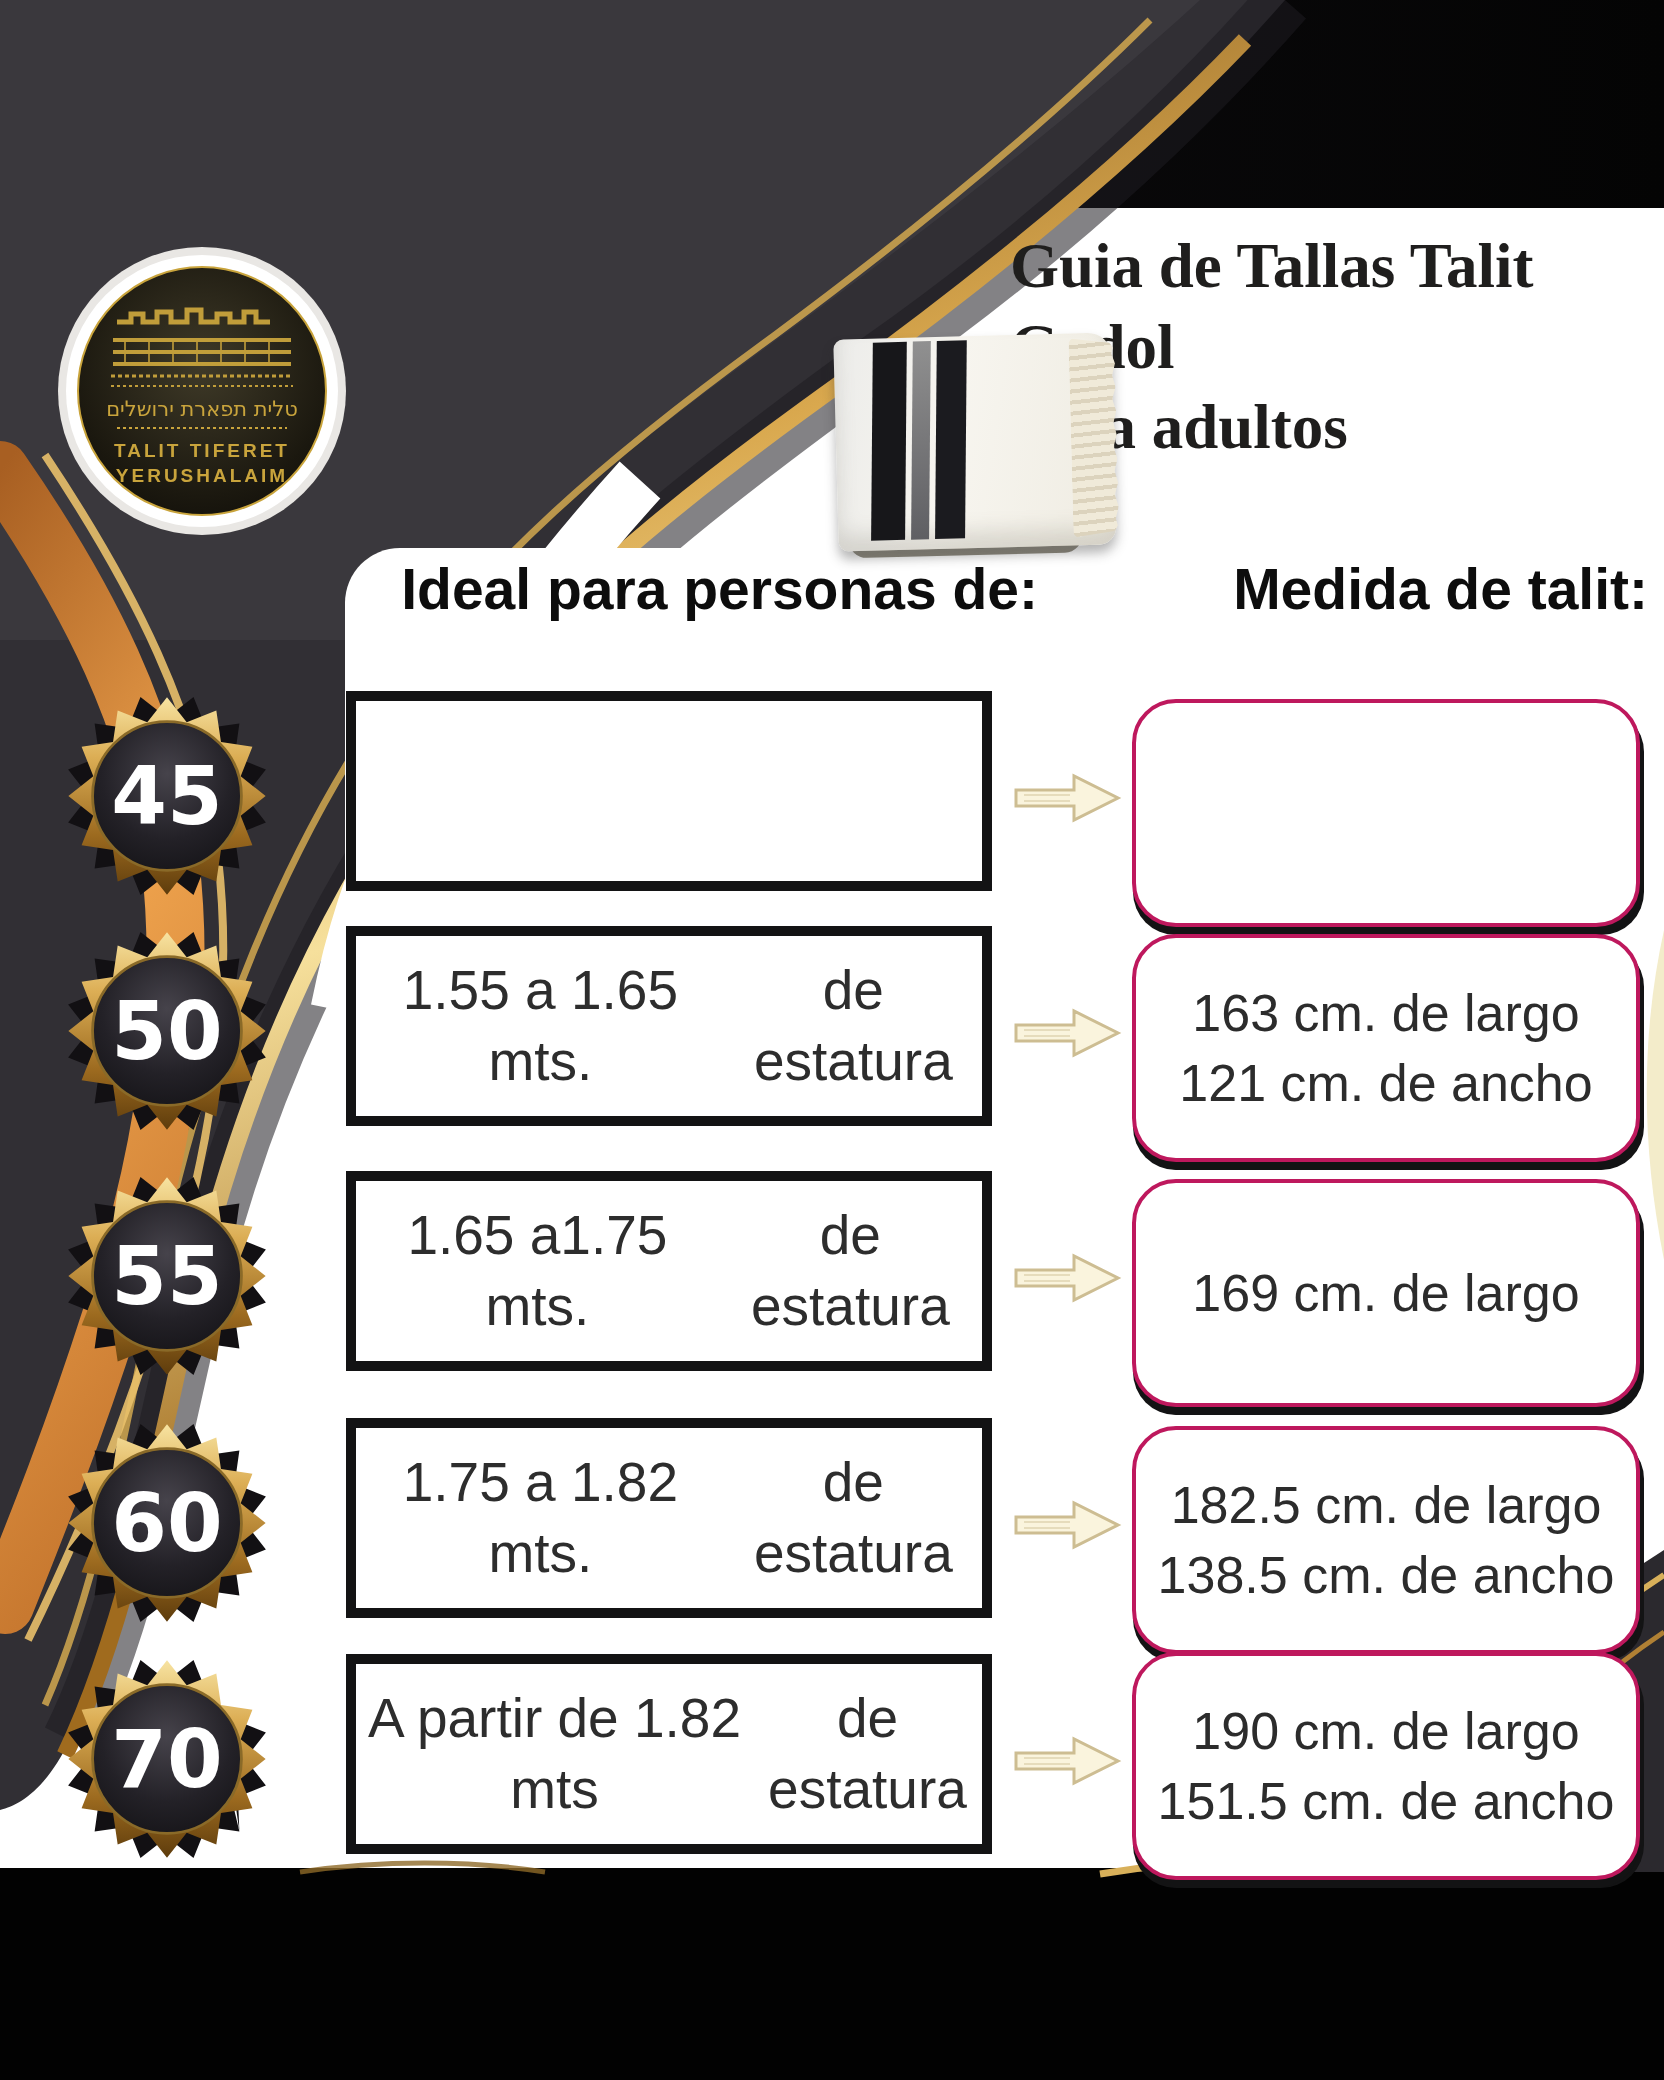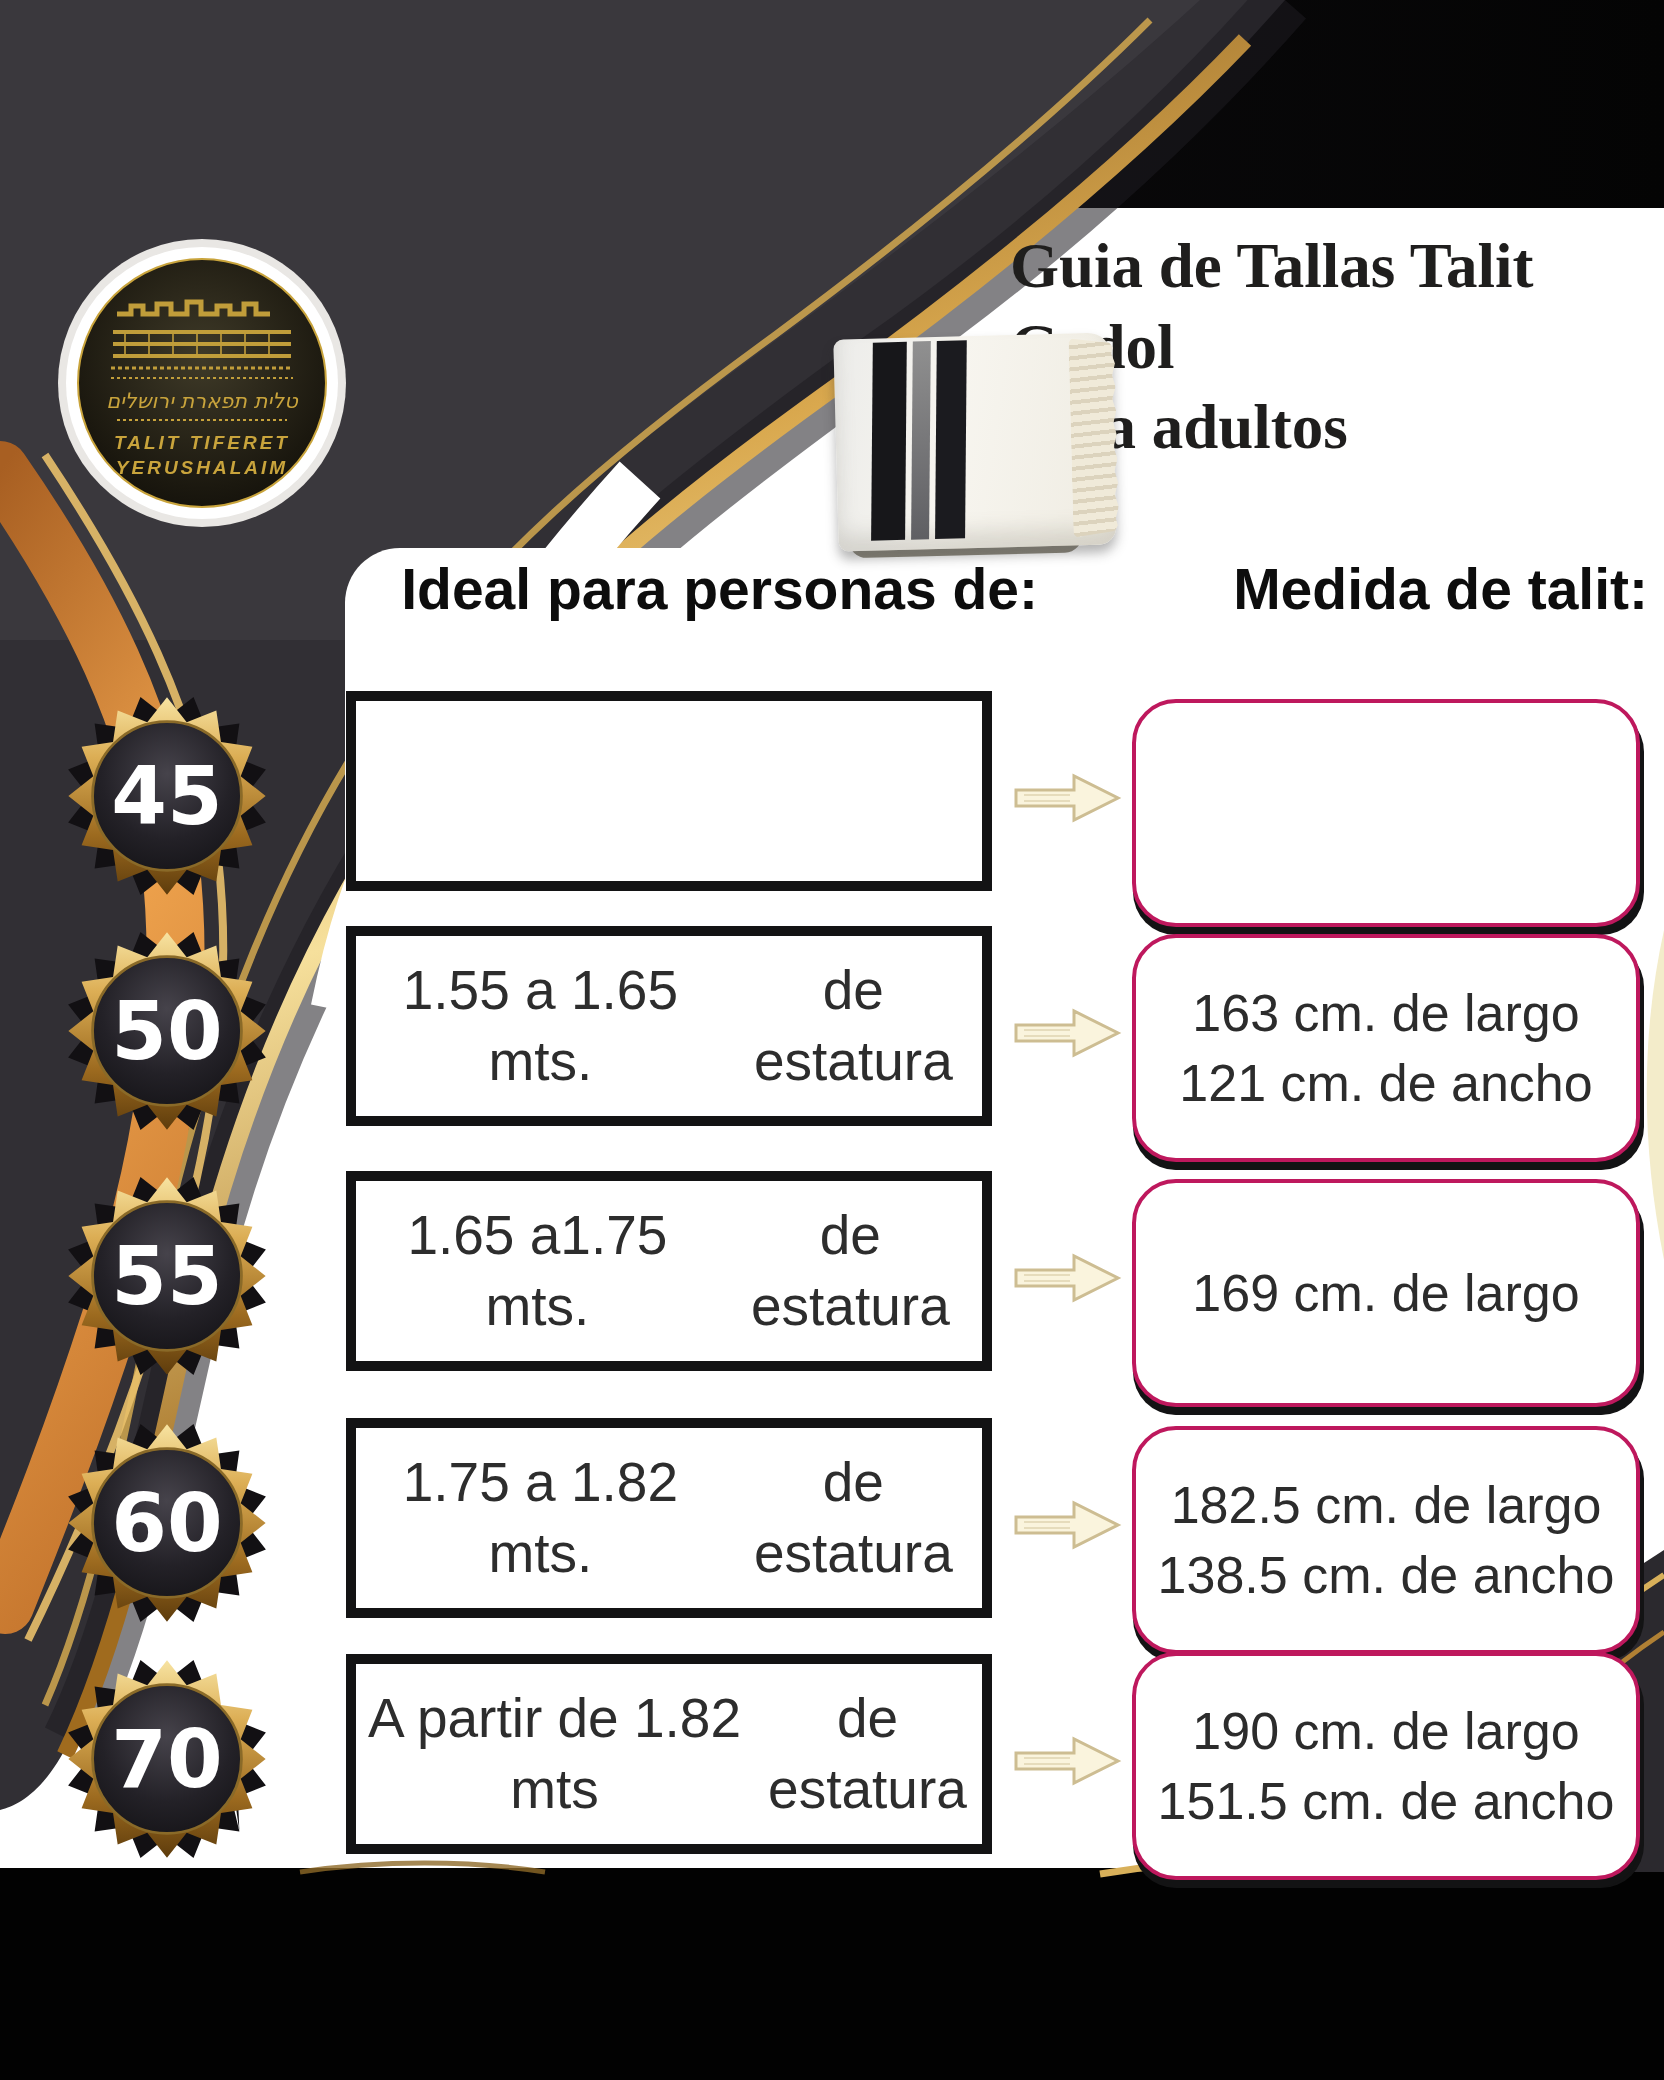--- a/index.html
+++ b/index.html
@@ -4,21 +4,21 @@
 <style>
   html,body{margin:0;padding:0;background:#e8e8e8;}
   .canvas{
     position:relative;width:1664px;height:2080px;overflow:hidden;
     background:#ffffff;
     font-family:"Liberation Sans","DejaVu Sans",sans-serif;
   }
   svg.bg{position:absolute;left:0;top:0;width:1664px;height:2080px;}
 
   
-  .logo{position:absolute;left:55px;top:236px;width:294px;height:294px;font-style:italic;}
+  .logo{position:absolute;left:55px;top:244px;width:294px;height:294px;}
   .logo svg{position:absolute;inset:0;}
 
   
   .title{
     position:absolute;left:1010px;top:226px;width:702px;text-align:left;
     font-family:"Liberation Serif","DejaVu Serif",serif;font-weight:600;
     font-size:63px;line-height:1.28;color:#1f1e1d;
   }
 
   

